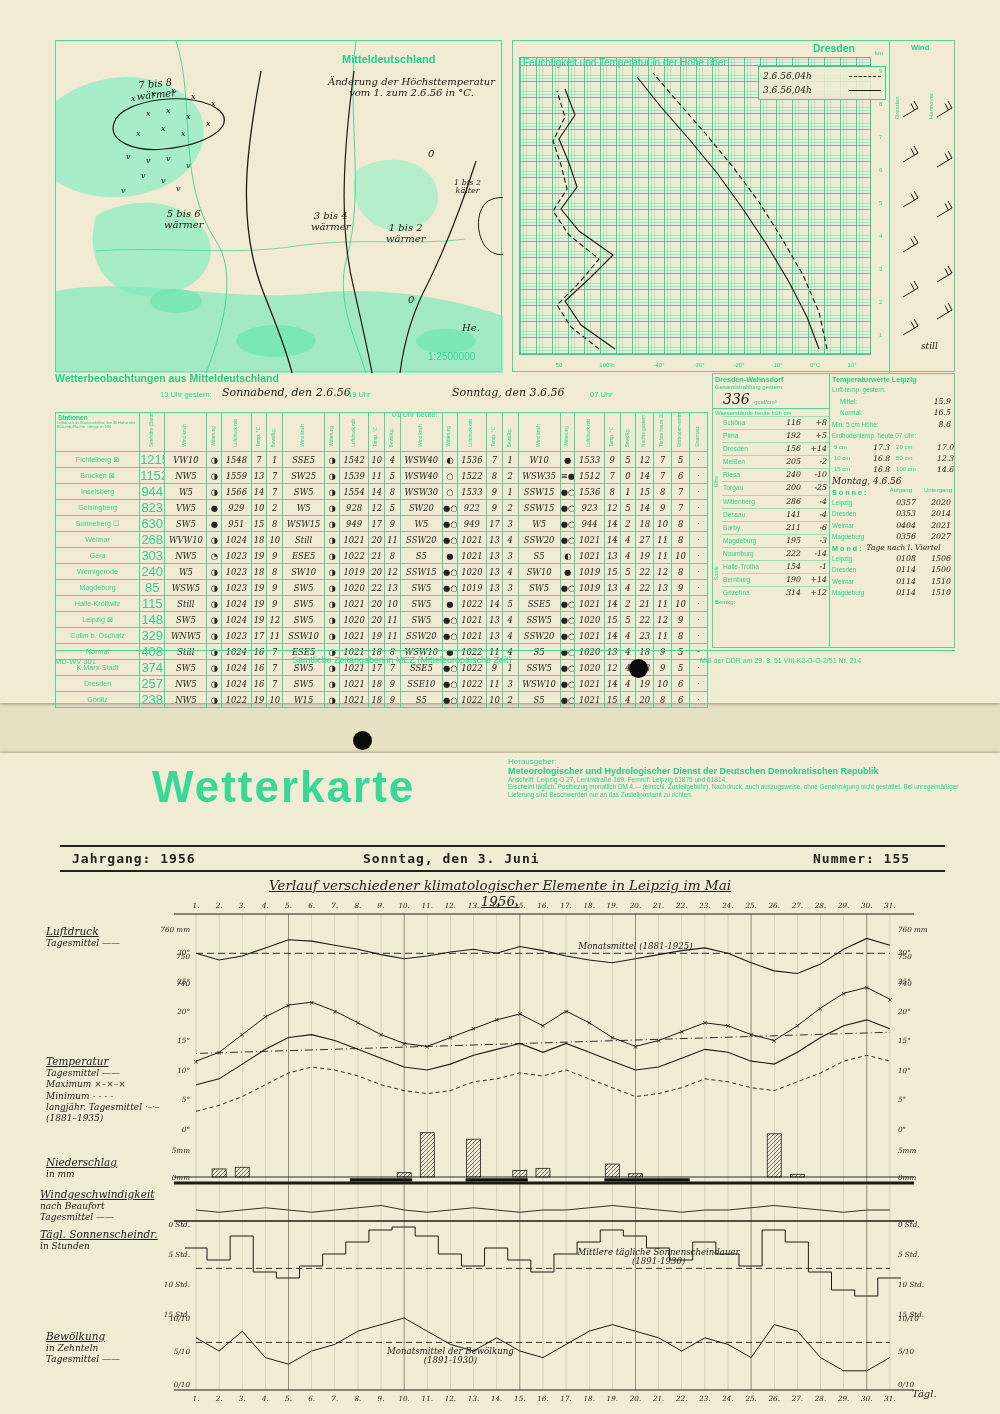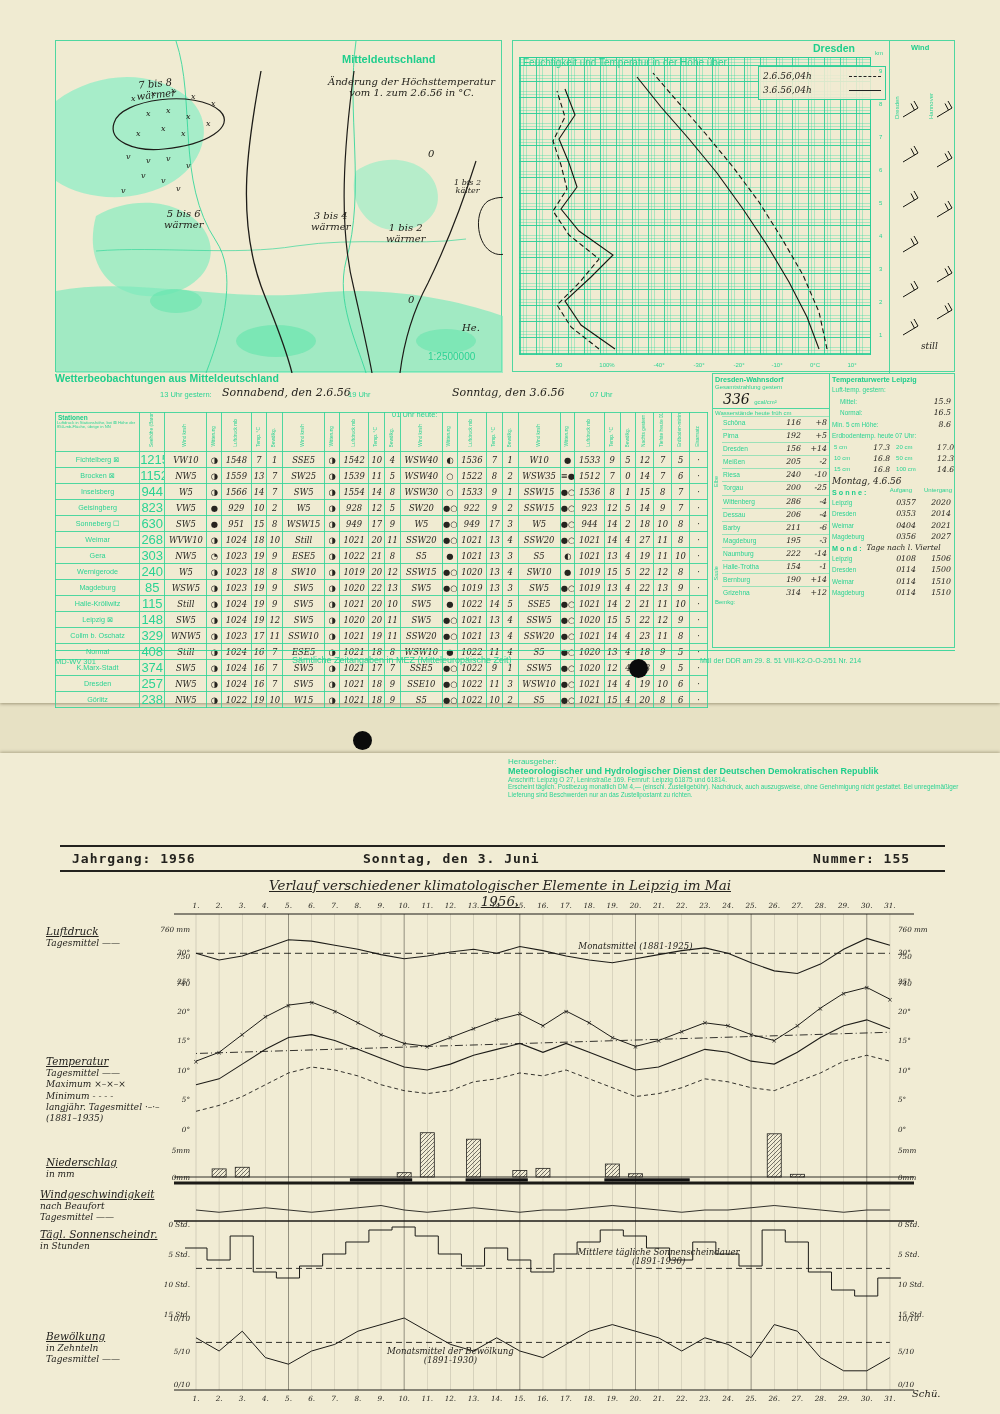--- a/index.html
+++ b/index.html
@@ -800,21 +800,21 @@
                 <span class="wval">200</span>
                 <span class="wdel">-25</span>
               </div>
               <div class="wrow">
                 <span class="wname">Wittenberg</span>
                 <span class="wval">286</span>
                 <span class="wdel">-4</span>
               </div>
               <div class="wrow">
                 <span class="wname">Dessau</span>
-                <span class="wval">206</span>
+                <span class="wval">141</span>
                 <span class="wdel">-4</span>
               </div>
               <div class="wrow">
                 <span class="wname">Barby</span>
                 <span class="wval">211</span>
                 <span class="wdel">-6</span>
               </div>
               <div class="wrow">
                 <span class="wname">Magdeburg</span>
                 <span class="wval">195</span>
@@ -948,20 +948,21 @@
   </div>
 
   <div class="grule" style="left:55px;top:650px;width:900px;"></div>
   <span class="abs g" style="left:55px;top:657px;font-size:7.5px;">MD-WV 301</span>
   <span class="abs g" style="left:292px;top:655px;font-size:9px;">Sämtliche Zeitangaben in MEZ (Mitteleuropäische Zeit)</span>
   <span class="abs g" style="left:700px;top:657px;font-size:7px;">MdI der DDR am 29. 8. 51  VIII-K2-O-O-2/51  Nr. 214</span>
 
   <div class="hole" style="left:629px;top:659px;"></div>
   <div class="hole" style="left:353px;top:731px;"></div>
 
+  <span class="abs" style="left:152px;top:762px;font-size:44px;font-weight:bold;color:#38d998;letter-spacing:2px;font-family:'Liberation Sans',sans-serif;">Wetterkarte</span>
   <div class="abs" style="left:508px;top:757px;width:452px;">
     <div class="g" style="font-size:8px;">Herausgeber:</div>
     <div class="g gb" style="font-size:9px;">Meteorologischer und Hydrologischer Dienst der Deutschen Demokratischen Republik</div>
     <div class="g" style="font-size:6.5px;">Anschrift: Leipzig O 27, Leninstraße 169. Fernruf: Leipzig 61875 und 61814.</div>
     <div class="g" style="font-size:6.3px;line-height:1.25;">Erscheint täglich. Postbezug monatlich DM 4,— (einschl. Zustellgebühr). Nachdruck, auch auszugsweise, ohne Genehmigung nicht gestattet. Bei unregelmäßiger Lieferung sind Beschwerden nur an das Zustellpostamt zu richten.</div>
   </div>
 
   <div class="krule" style="left:60px;top:845px;width:885px;height:2px;"></div>
   <span class="abs mono" style="left:72px;top:851px;font-size:13px;font-weight:bold;letter-spacing:1px;color:#23221e;">Jahrgang: 1956</span>
   <span class="abs mono" style="left:363px;top:851px;font-size:13px;font-weight:bold;letter-spacing:1px;color:#23221e;">Sonntag, den 3. Juni</span>
@@ -1198,14 +1199,14 @@
       <polyline points="48,318 71.13,320.25 94.25999999999999,318 117.39,315.75 140.51999999999998,318 163.64999999999998,320.25 186.78,318 209.91,315.75 233.04,313.5 256.16999999999996,318 279.29999999999995,320.25 302.42999999999995,318 325.56,315.75 348.69,318 371.82,320.25 394.95,318 418.08,318 441.21,315.75 464.34,313.5 487.46999999999997,315.75 510.59999999999997,318 533.73,320.25 556.8599999999999,318 579.99,318 603.12,315.75 626.25,313.5 649.38,315.75 672.51,318 695.64,320.25 718.77,318 741.9,318" fill="none" stroke="#1d1c18" stroke-width="0.9"></polyline>
       <path d="M37 356 H59 V368 H82.13 V344 H105.25999999999999 V380 H128.39 V386 H151.51999999999998 V374 H174.64999999999998 V362 H197.78 V350 H220.91 V338 H244.04 V335 H267.16999999999996 V344 H290.29999999999995 V362 H313.42999999999995 V374 H336.56 V356 H359.69 V368 H382.82 V380 H405.95 V362 H429.08 V350 H452.21 V338 H475.34 V344 H498.46999999999997 V356 H521.5999999999999 V368 H544.73 V350 H567.8599999999999 V362 H590.99 V374 H614.12 V338 H637.25 V350 H660.38 V380 H683.51 V398 H706.64 V404 H729.77 V386 H752.9" fill="none" stroke="#1d1c18" stroke-width="1"></path>
       <line x1="48" y1="376.4" x2="741.9" y2="376.4" stroke="#1d1c18" stroke-dasharray="6 4" stroke-width="0.9"></line>
       <text x="510.59999999999997" y="363.4" text-anchor="middle" class="chann">Mittlere tägliche Sonnenscheindauer</text>
       <text x="510.59999999999997" y="372.4" text-anchor="middle" class="chann">(1891-1930)</text>
       <polyline points="48,445.8 71.13,459 94.25999999999999,439.2 117.39,465.6 140.51999999999998,472.2 163.64999999999998,459 186.78,452.4 209.91,439.2 233.04,432.6 256.16999999999996,426 279.29999999999995,439.2 302.42999999999995,452.4 325.56,459 348.69,445.8 371.82,459 394.95,465.6 418.08,452.4 441.21,439.2 464.34,432.6 487.46999999999997,439.2 510.59999999999997,445.8 533.73,459 556.8599999999999,445.8 579.99,452.4 603.12,465.6 626.25,432.6 649.38,439.2 672.51,465.6 695.64,478.8 718.77,478.8 741.9,465.6" fill="none" stroke="#1d1c18" stroke-width="1"></polyline>
       <line x1="48" y1="450.42" x2="741.9" y2="450.42" stroke="#1d1c18" stroke-dasharray="6 4" stroke-width="0.9"></line>
       <text x="302.42999999999995" y="462.42" text-anchor="middle" class="chann">Monatsmittel der Bewölkung</text>
       <text x="302.42999999999995" y="471.42" text-anchor="middle" class="chann">(1891-1930)</text>
     </svg>
-  <span class="abs hand" style="left:912px;top:1388px;font-size:10px;">Schü.</span>
+  <span class="abs hand" style="left:912px;top:1388px;font-size:10px;">Tägl.</span>
 </div>
 
 </body></html>

